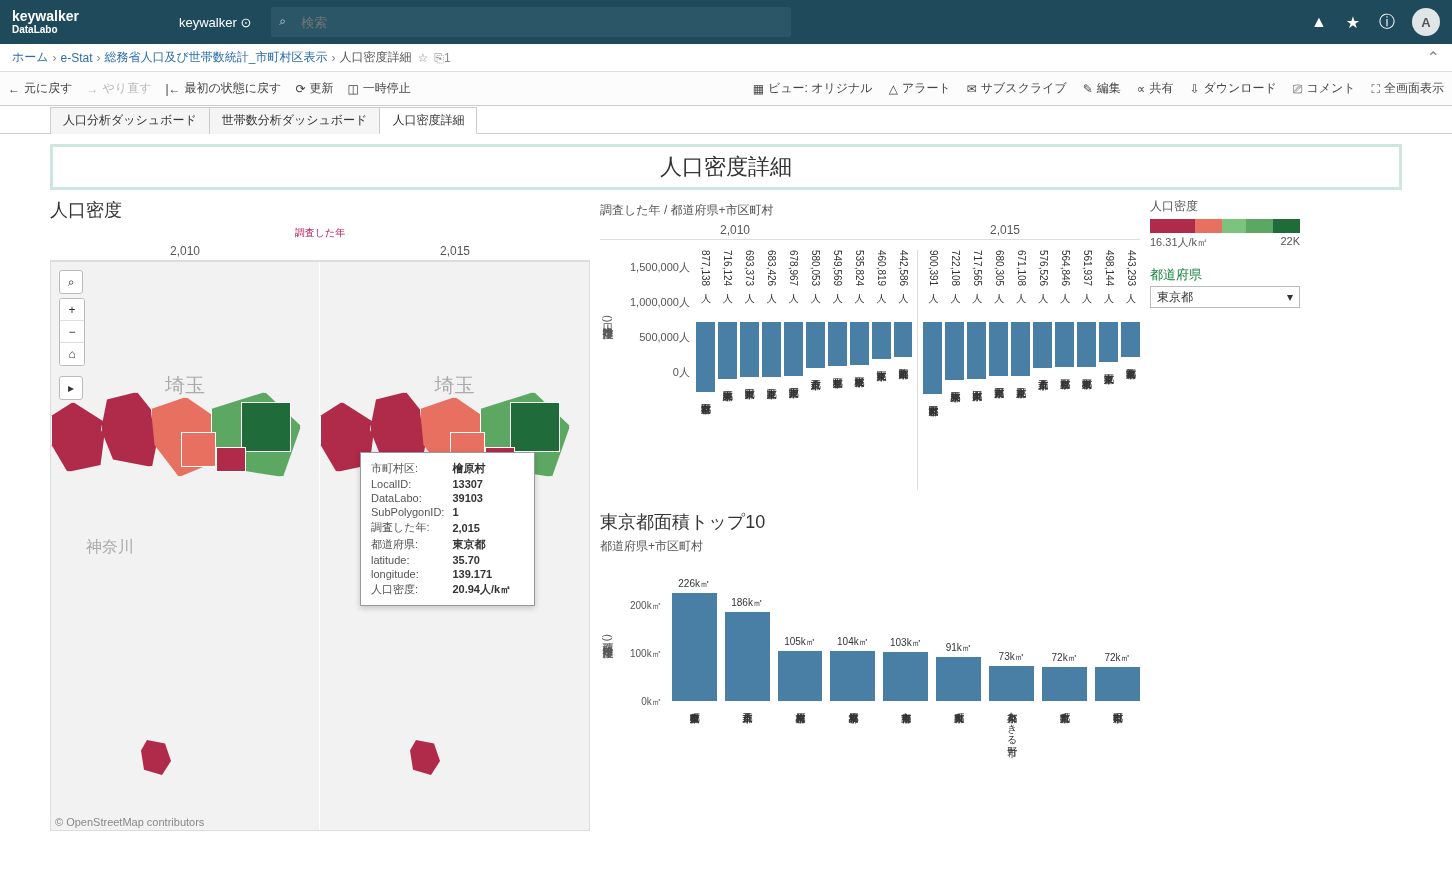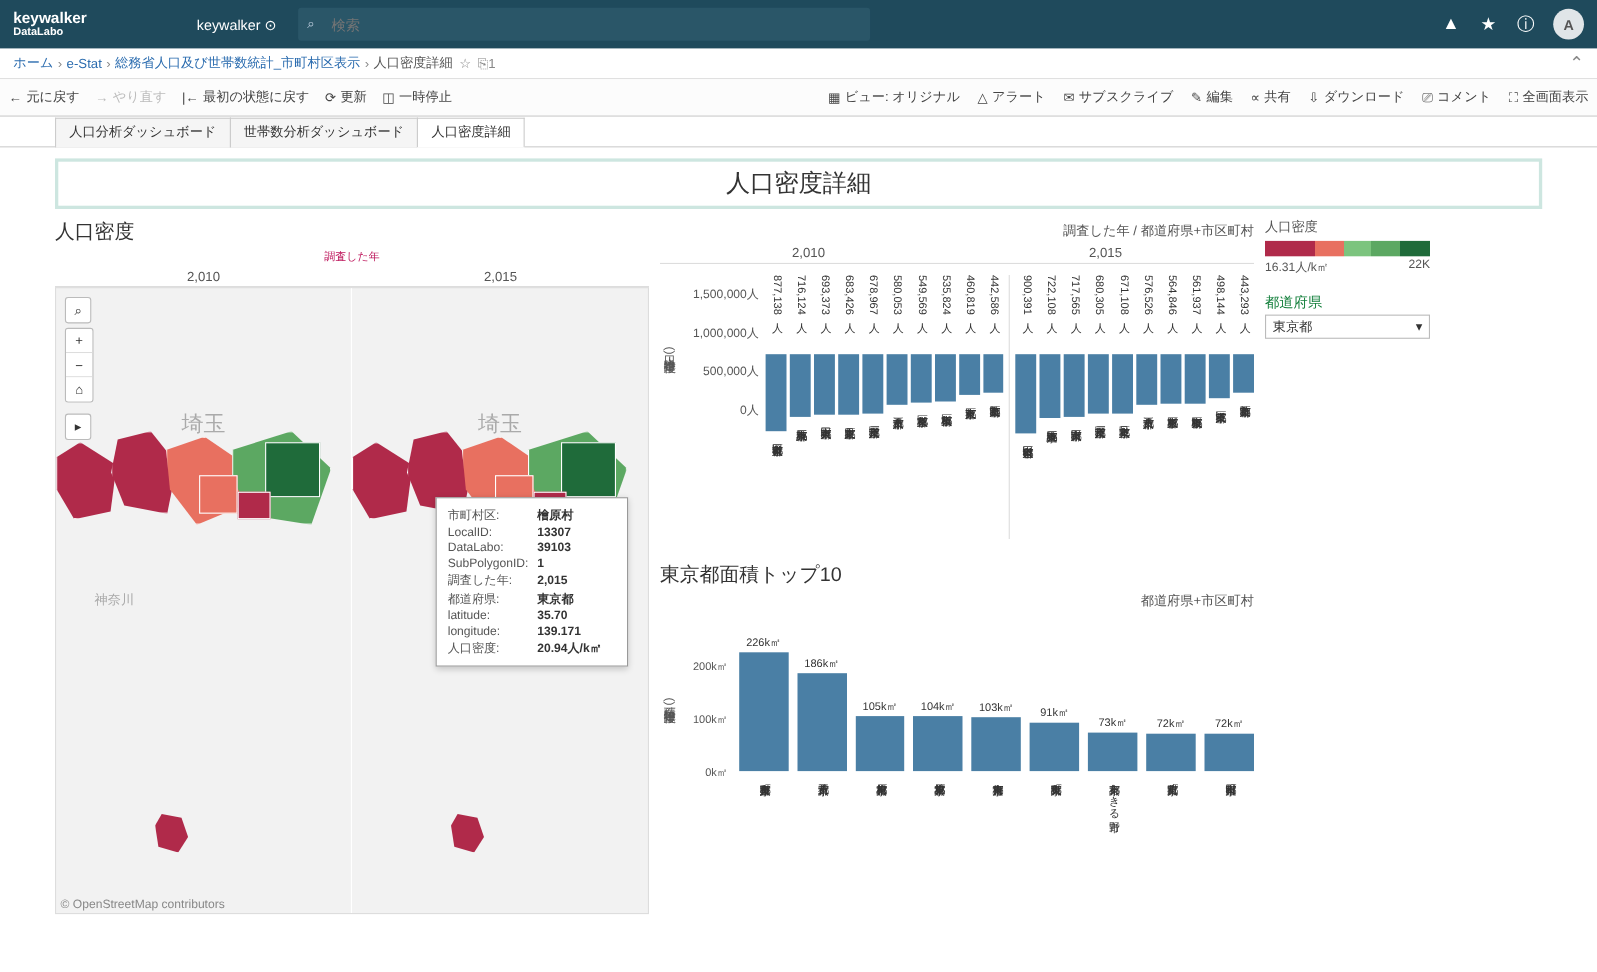--- a/index.html
+++ b/index.html
@@ -47,21 +47,21 @@
 
 
 .map-col {}
 .map-header { text-align:center; font-size:10px; color:#be185d; margin-bottom:2px; }
 .map-years { display:flex; }
 .map-years > div { flex:1; text-align:center; font-size:12px; color:#555; border-bottom:1px solid #ddd; padding:2px 0; }
 .map-body { position:relative; height:570px; background:#f2f2f2; border:1px solid #ddd; }
 .map-half { position:absolute; top:0; bottom:0; width:50%; border-right:1px solid #fff; }
 .map-half.right { left:50%; border-right:none; }
 .map-label-saitama { position:absolute; top:110px; left:50%; transform:translateX(-50%); color:#aaa; font-size:20px; }
-.map-label-kanagawa { position:absolute; top:275px; left:35px; color:#aaa; font-size:12px; }
+.map-label-kanagawa { position:absolute; top:275px; left:35px; color:#aaa; font-size:16px; }
 .map-ctrls { position:absolute; top:8px; left:8px; display:flex; flex-direction:column; gap:4px; z-index:5; }
 .map-btn { width:24px; height:24px; background:#fff; border:1px solid #bbb; border-radius:3px; display:flex; align-items:center; justify-content:center; cursor:pointer; font-size:12px; }
 .map-btn-group { border:1px solid #bbb; border-radius:3px; overflow:hidden; }
 .map-btn-group .mb { width:24px; height:22px; background:#fff; border-bottom:1px solid #ddd; display:flex; align-items:center; justify-content:center; cursor:pointer; }
 .map-btn-group .mb:last-child { border-bottom:none; }
 .map-arrow { margin-top:6px; }
 .map-attrib { position:absolute; bottom:2px; left:4px; color:#888; font-size:11px; }
 .island { position:absolute; bottom:55px; left:90px; width:30px; height:35px; background:#b02a4a; clip-path: polygon(20% 0, 80% 10%, 100% 60%, 70% 100%, 10% 85%, 0 30%); }
 .choropleth { position:absolute; top:130px; left:0; right:6px; height:110px; }
 .poly { position:absolute; border:1px solid #fff; }
@@ -70,27 +70,27 @@
 .p2 { left:50px; top:0; width:60px; height:75px; background:#b02a4a; clip-path:polygon(10% 10%,60% 0,100% 40%,85% 100%,20% 90%,0 50%); }
 .p3 { left:100px; top:5px; width:70px; height:80px; background:#e87060; clip-path:polygon(0 15%,50% 0,100% 30%,95% 80%,40% 100%,5% 60%); }
 .p4 { left:160px; top:0; width:90px; height:85px; background:#5ca862; clip-path:polygon(0 20%,60% 0,100% 40%,80% 100%,20% 90%,0 50%); }
 .p5 { left:190px; top:10px; width:50px; height:50px; background:#1f6b3a; }
 .p6 { left:130px; top:40px; width:35px; height:35px; background:#e87060; }
 .p7 { left:165px; top:55px; width:30px; height:25px; background:#b02a4a; }
 .map-half.right .p4 { background:#5ca862; }
 .map-half.right .p5 { background:#1f6b3a; }
 
 
-.tooltip { position:absolute; top:190px; left:40px; width:175px; background:#fff; border:1px solid #999; box-shadow:0 2px 6px rgba(0,0,0,.2); padding:6px 8px; font-size:11px; z-index:10;margin-left:36px; }
+.tooltip { position:absolute; top:190px; left:40px; width:175px; background:#fff; border:1px solid #999; box-shadow:0 2px 6px rgba(0,0,0,.2); padding:6px 8px; font-size:11px; z-index:10; }
 .tooltip table td:first-child { color:#555; padding-right:6px; }
 .tooltip table td:last-child { font-weight:bold; }
 
 
 .chart-col {}
-.chart-title-small { text-align:right; font-size:12px; color:#555; margin:4px 0 2px; }
+.chart-title-small { text-align:left; font-size:12px; color:#555; margin:4px 0 2px; }
 .chart-years { display:flex; justify-content:space-around; font-size:12px; color:#555; border-bottom:1px solid #ddd; }
 .chart-years span { padding:2px 0; }
 .barchart { position:relative; height:250px; display:flex; padding-left:30px; padding-top:10px; }
 .y-axis-label { writing-mode:vertical-rl; font-size:11px; color:#555; position:absolute; left:0; top:30%; }
 .y-ticks { display:flex; flex-direction:column; justify-content:space-between; height:120px; margin-top:10px; font-size:11px; color:#555; text-align:right; }
 .bars { display:flex; flex:1; align-items:flex-start; gap:3px; padding-left:6px; }
 .bar-wrap { display:flex; flex-direction:column; align-items:center; flex:1; }
 .bar-val { font-size:10px; writing-mode:vertical-rl; color:#333; margin-bottom:2px; height:70px; display:flex; align-items:flex-end; }
 .bar { width:100%; background:#4a7fa5; }
 .bar-cat { font-size:10px; writing-mode:vertical-rl; color:#333; margin-top:4px; height:90px; }

